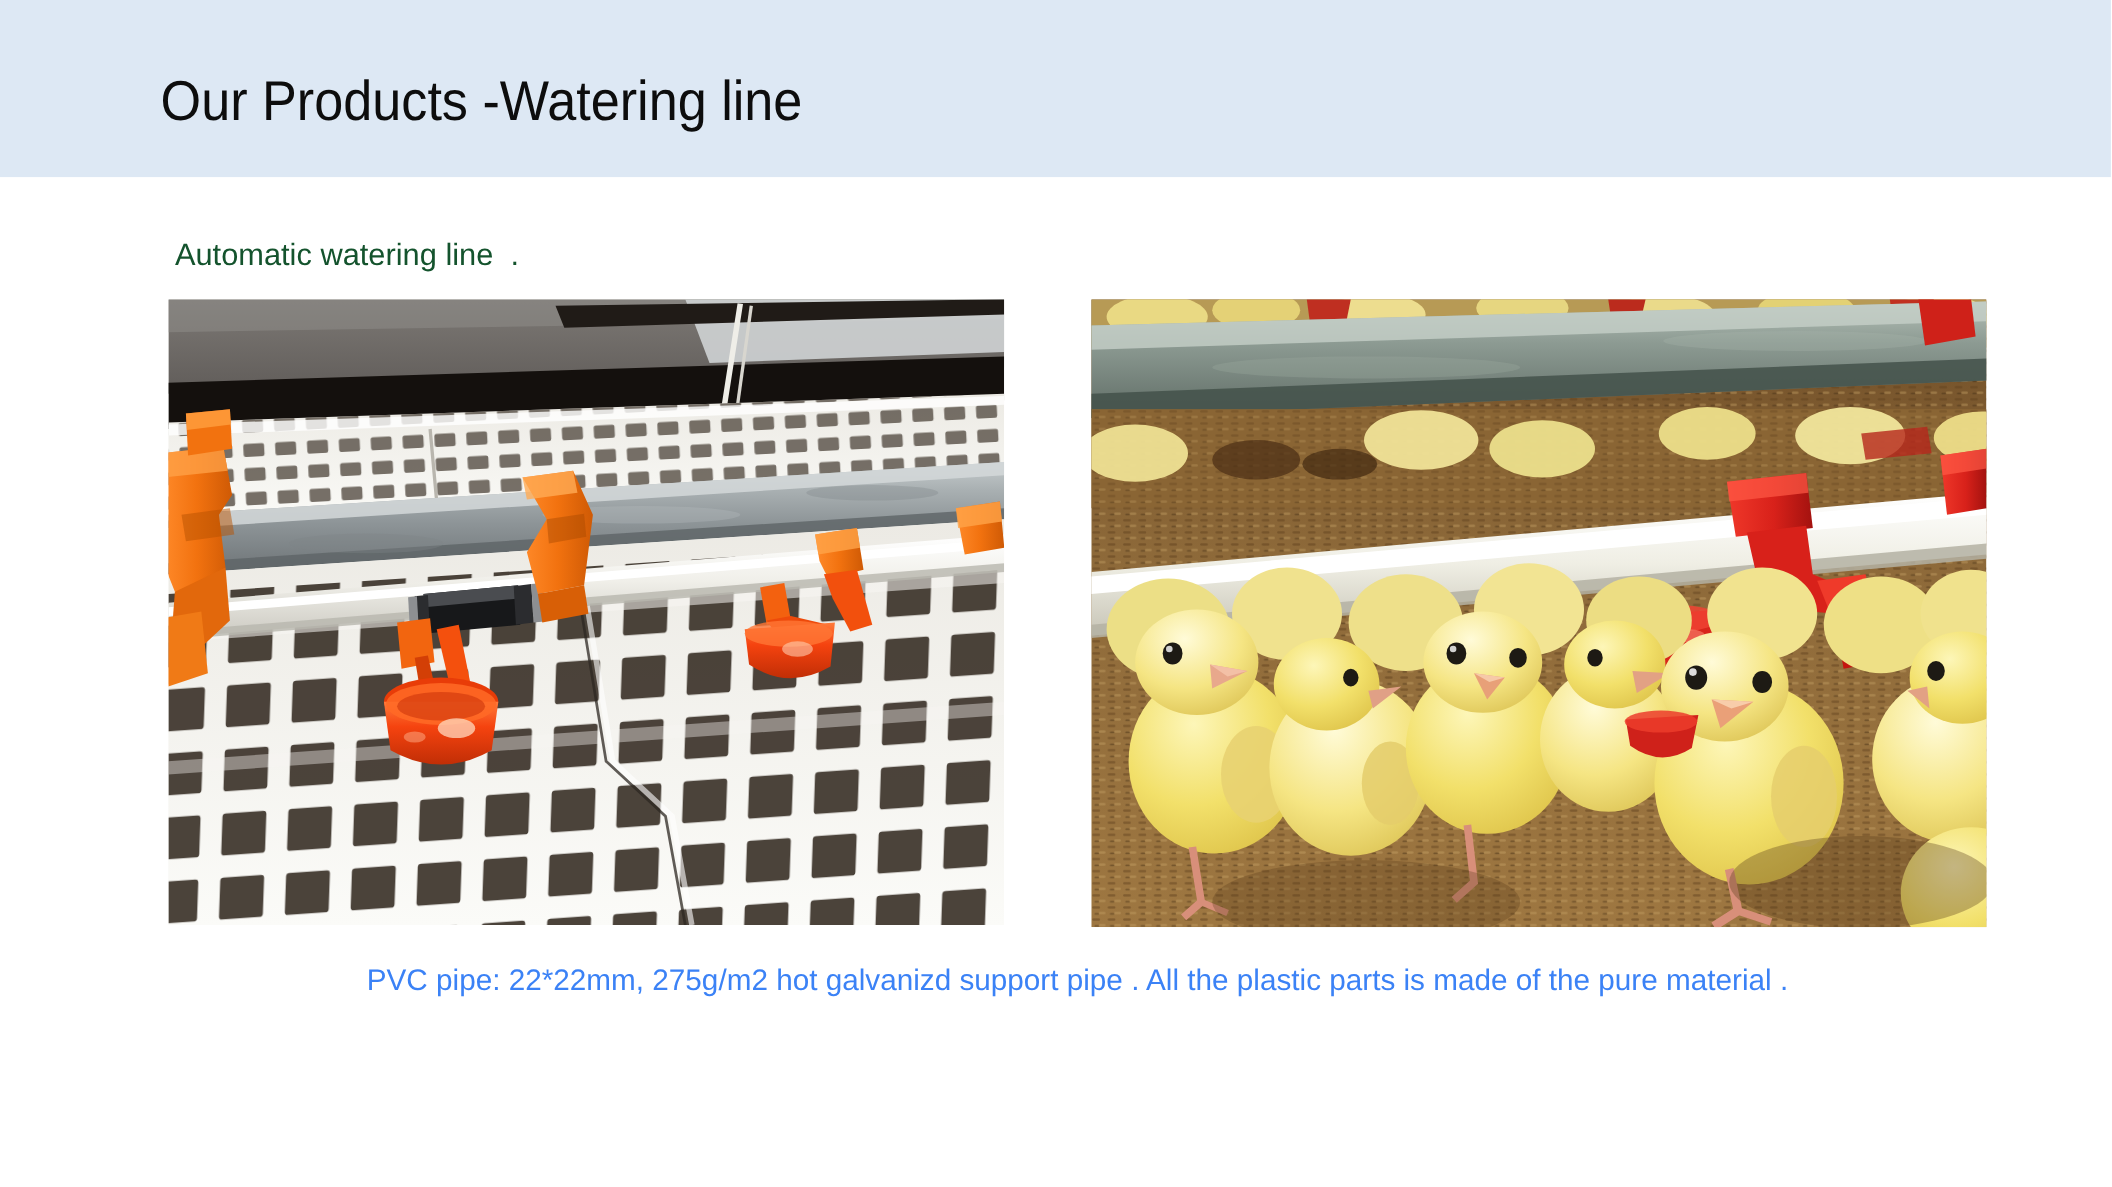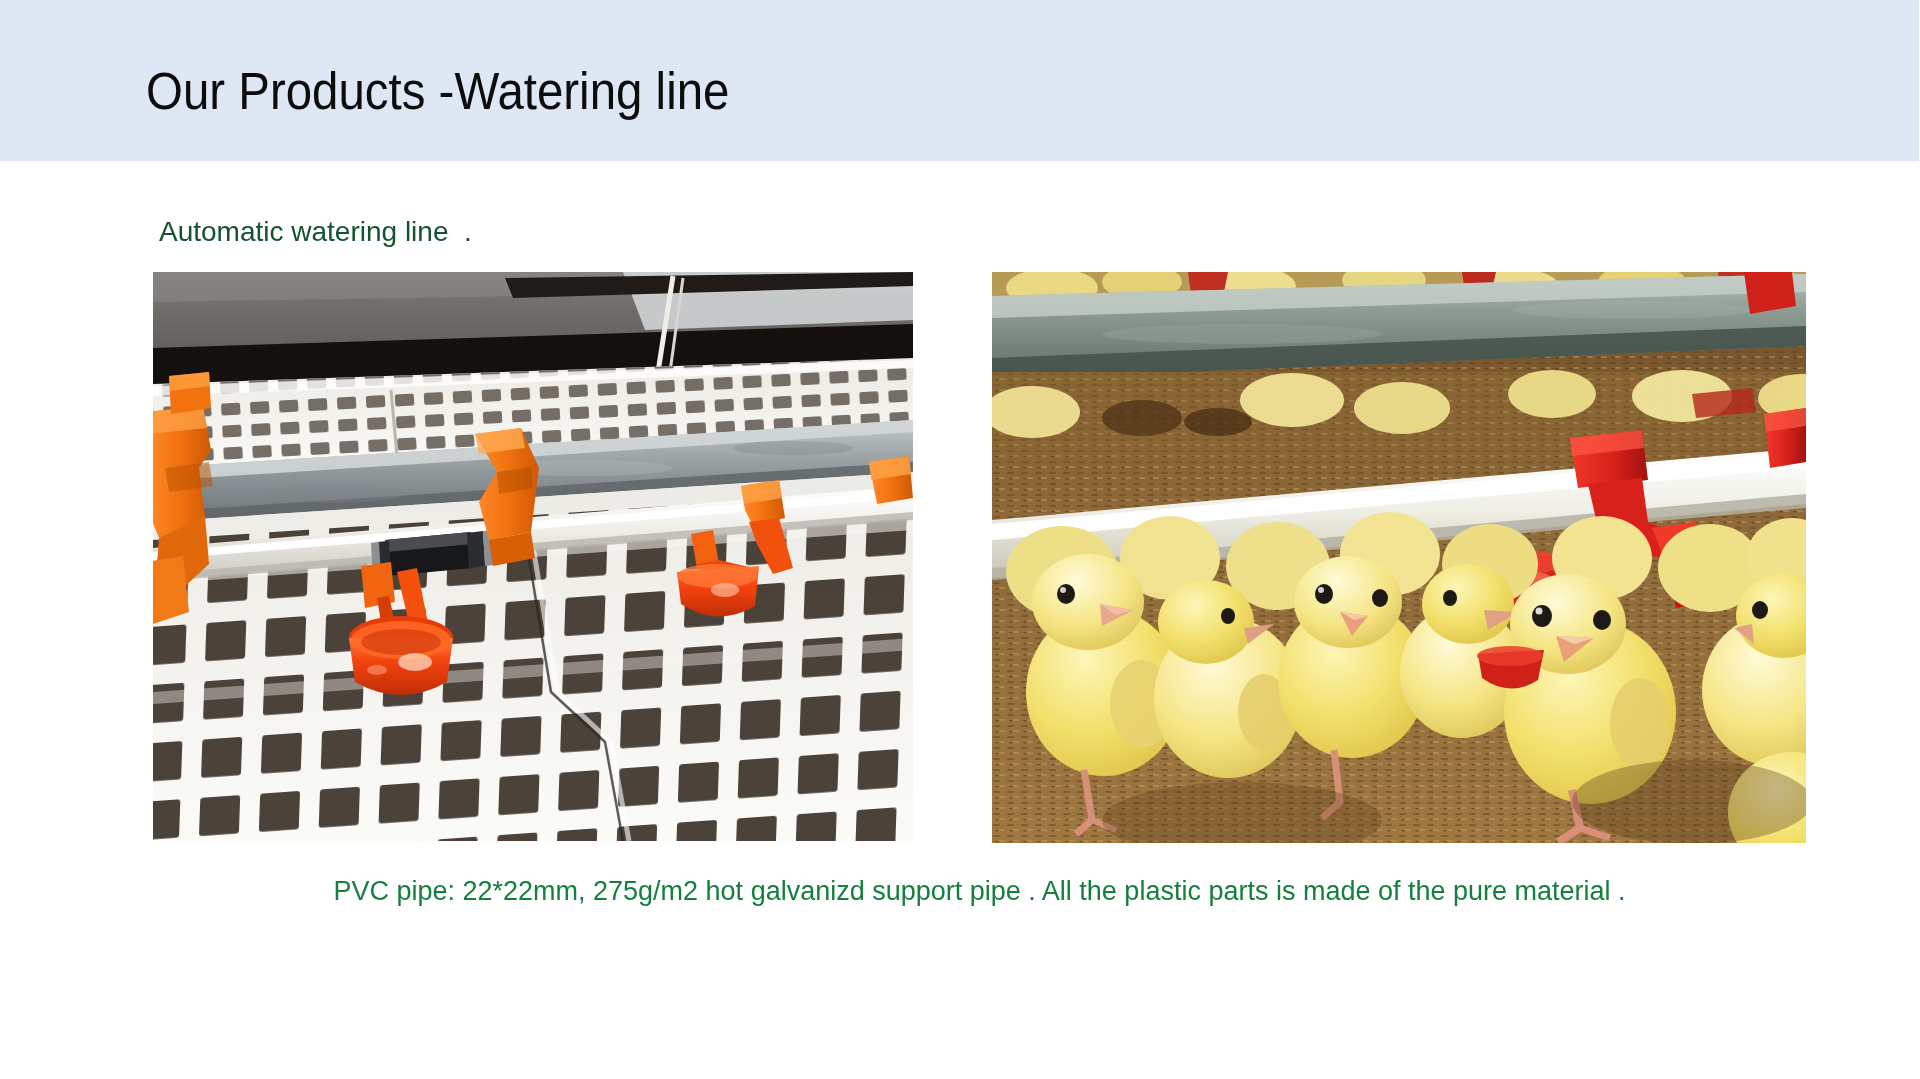--- a/index.html
+++ b/index.html
@@ -53,21 +53,21 @@
 
   
   #caption {
     position: absolute;
     left: 153px;
     top: 874px;
     width: 1653px;
     text-align: center;
     font-size: 27px;
     line-height: 34px;
-    color: #15803d;
+    color: #3b82f6;
     white-space: pre;
     font-family: "Liberation Sans", sans-serif;
   }
 
   
   .photo {
     position: absolute;
     overflow: hidden;
   }
   #photo-left {

